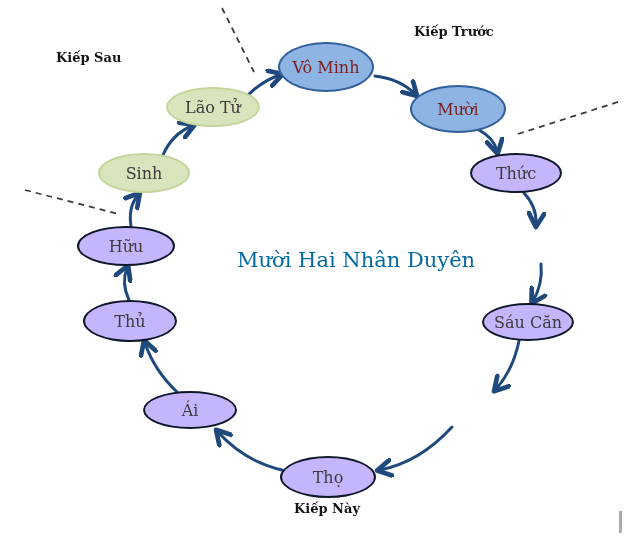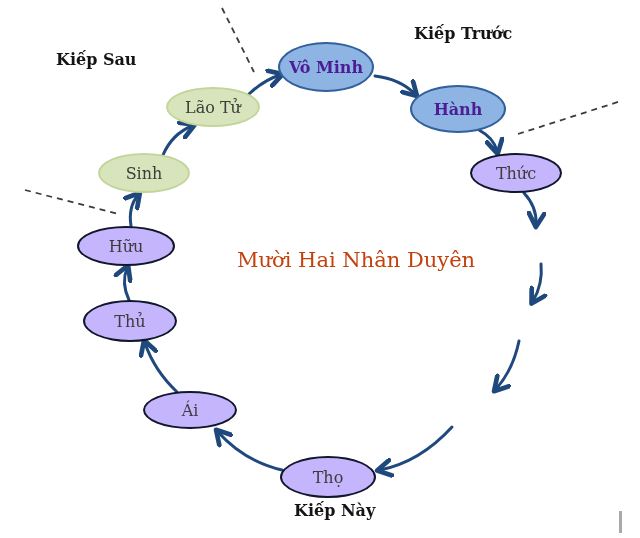--- a/index.html
+++ b/index.html
@@ -17,46 +17,46 @@
     display:flex;align-items:center;justify-content:center;
     font-size:16px;
     color:#3c3c3c;
     white-space:nowrap;
     box-sizing:border-box;
     z-index:2;
   }
   .node-blue{
     background:#8eb4e3;
     border:2.5px solid #31609b;
-    color:#4c1d95;
-    font-weight:700;
+    color:#7f1d1d;
+    font-weight:400;
   }
   .node-green{
     background:#d8e4bc;
     border:2px solid #c3d59a;
   }
   .node-peach{
     background:#c4b5fd;
     border:2px solid #0f172a;
   }
   .section-label{
     position:absolute;
     font-weight:bold;
-    font-size:16px;
+    font-size:13px;
     color:#141414;
     z-index:3;
     white-space:nowrap;
   }
   .diagram-title{
     position:absolute;
     left:237px;top:248px;
     width:210px;
     text-align:center;
     font-size:21px;
-    color:#c2410c;
+    color:#0369a1;
     z-index:3;
     white-space:nowrap;
   }
   .caret-mark{
     position:absolute;
     left:619px;top:511px;
     width:3px;height:22px;
     background:#a9a9a9;
     z-index:1;
   }
@@ -95,22 +95,23 @@
     </g>
   </svg>
 
   <div class="section-label" style="left:56px;top:50px;">Kiếp Sau</div>
   <div class="section-label" style="left:414px;top:24px;">Kiếp Trước</div>
   <div class="section-label" style="left:294px;top:501px;">Kiếp Này</div>
 
   <div class="diagram-title">Mười Hai Nhân Duyên</div>
 
   <div class="node node-blue" style="left:278px;top:42px;width:96px;height:50px;">Vô Minh</div>
-  <div class="node node-blue" style="left:410px;top:85px;width:96px;height:48px;">Hành</div>
+  <div class="node node-blue" style="left:410px;top:85px;width:96px;height:48px;">Mười</div>
   <div class="node node-peach" style="left:470px;top:153px;width:92px;height:40px;">Thức</div>
+  <div class="node node-peach" style="left:482px;top:303px;width:92px;height:38px;">Sáu Căn</div>
   <div class="node node-peach" style="left:280px;top:456px;width:96px;height:42px;">Thọ</div>
   <div class="node node-peach" style="left:83px;top:300px;width:94px;height:42px;">Thủ</div>
   <div class="node node-peach" style="left:143px;top:391px;width:94px;height:38px;">Ái</div>
   <div class="node node-peach" style="left:77px;top:226px;width:98px;height:40px;text-align:right;">Hữu</div>
   <div class="node node-green" style="left:98px;top:153px;width:92px;height:40px;">Sinh</div>
   <div class="node node-green" style="left:166px;top:87px;width:94px;height:40px;">Lão Tử</div>
 
   <div class="caret-mark"></div>
 
 </div>

